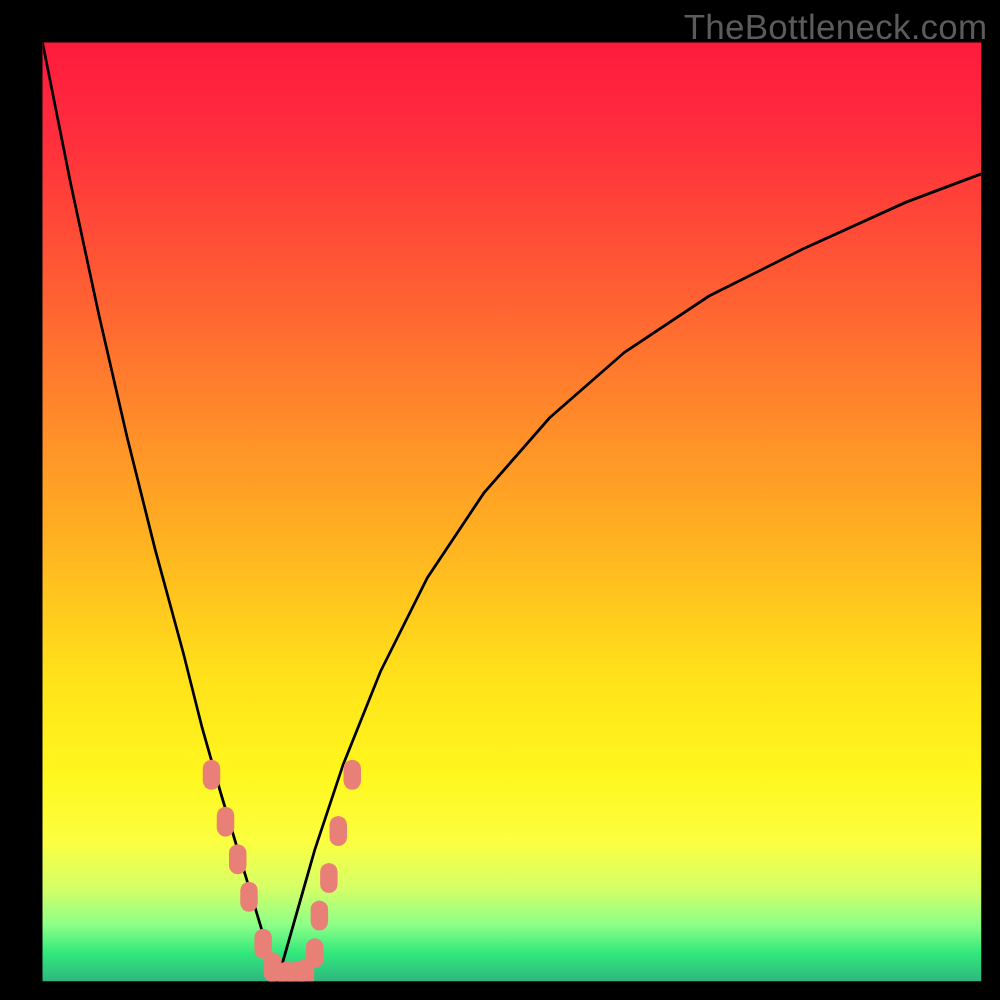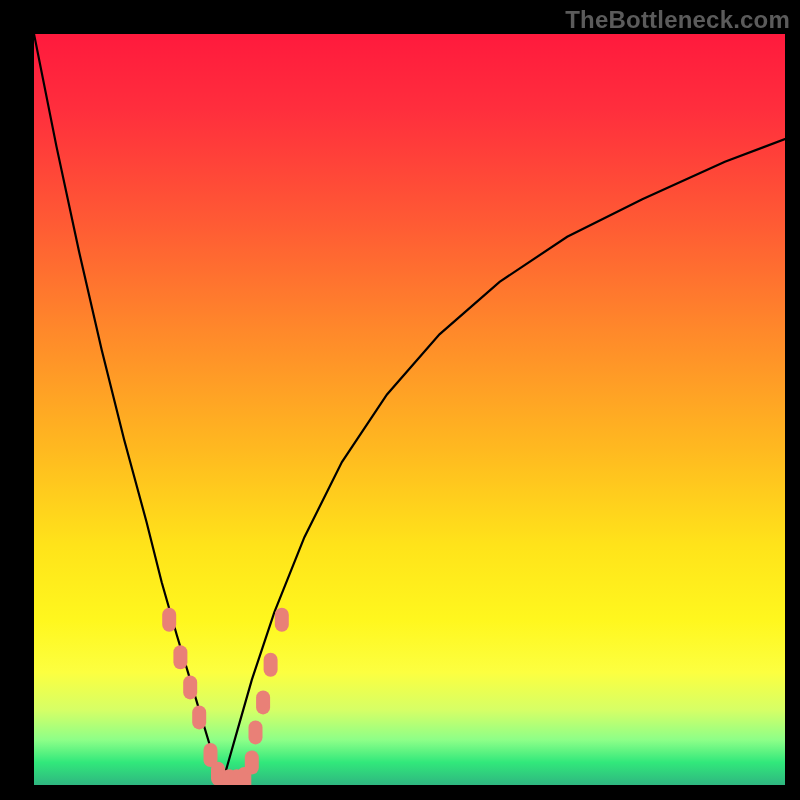--- a/index.html
+++ b/index.html
@@ -42,23 +42,23 @@
   svg.curve {
     position: absolute;
     left: 0;
     top: 0;
   }
   .watermark {
     position: absolute;
     top: 6px;
     right: 10px;
     color: #5b5b5b;
-    font-size: 24px;
+    font-size: 28px;
     letter-spacing: 0.2px;
-    font-weight: 700;
+    font-weight: 400;
   }
 </style>
 </head>
 <body>
 
 <div class="outer">
   <div class="plot">
     <svg class="curve" width="751" height="751" viewBox="0 0 751 751">
       <g id="curves">
           <path d="M0.0 0.0 L22.5 112.6 L45.1 217.8 L67.6 315.4 L90.1 405.5 L112.6 488.2 L127.7 548.2 L142.7 600.8 L154.0 638.4 L165.2 675.9 L176.5 713.5 L187.8 751.0" fill="none" stroke="#000000" stroke-width="2.2" stroke-linecap="round"></path>

